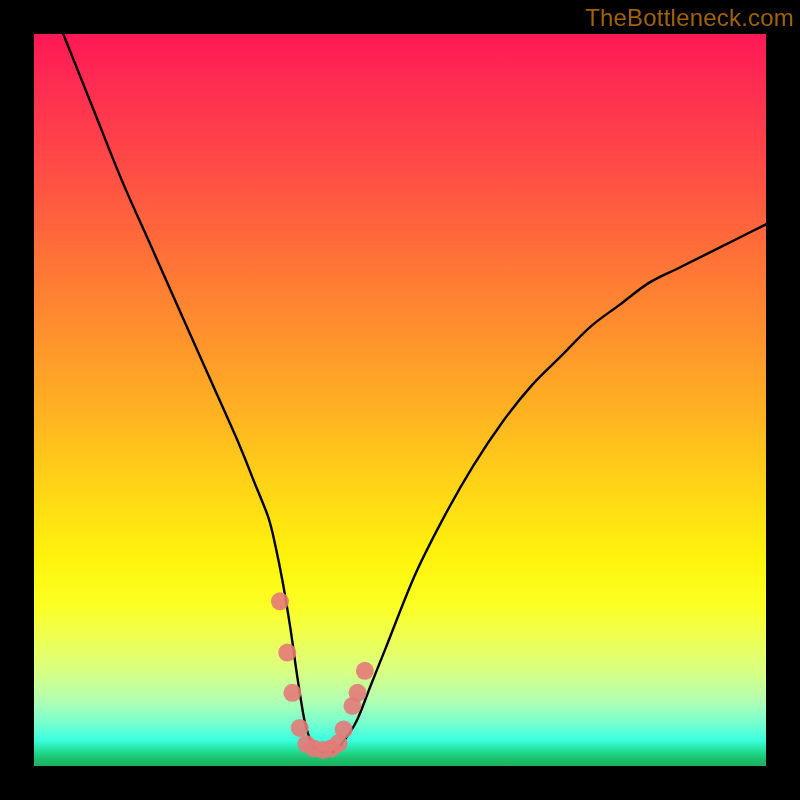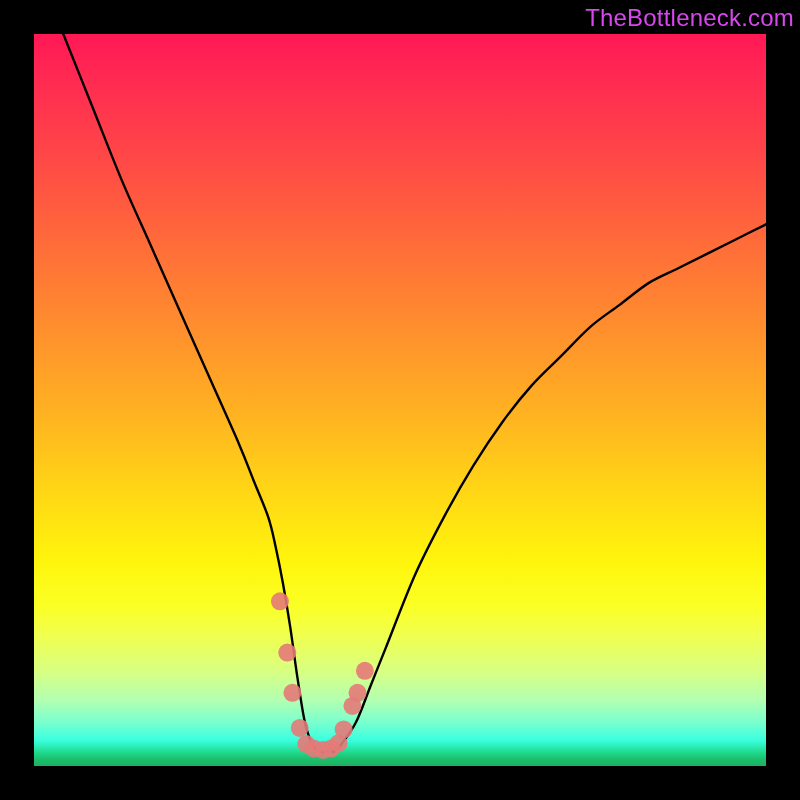--- a/index.html
+++ b/index.html
@@ -44,21 +44,21 @@
       #3affdf 96.5%,
       #1fd98a 98.2%,
       #1cc06e 99%,
       #1ab260 100%
     );
   }
   .watermark {
     position: absolute;
     right: 6px;
     top: 4px;
-    color: #d946ef;
+    color: #a16207;
     font-size: 24px;
     font-weight: 400;
     letter-spacing: 0.2px;
     user-select: none;
   }
   svg.curve-layer {
     position: absolute;
     left: 0;
     top: 0;
     width: 732px;

